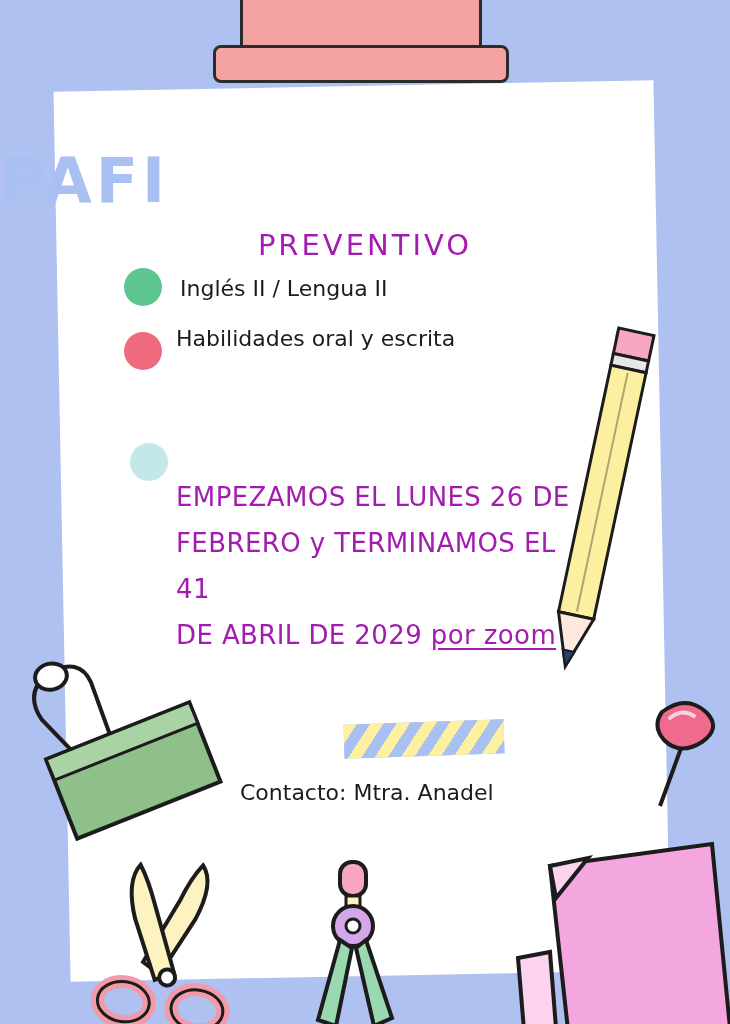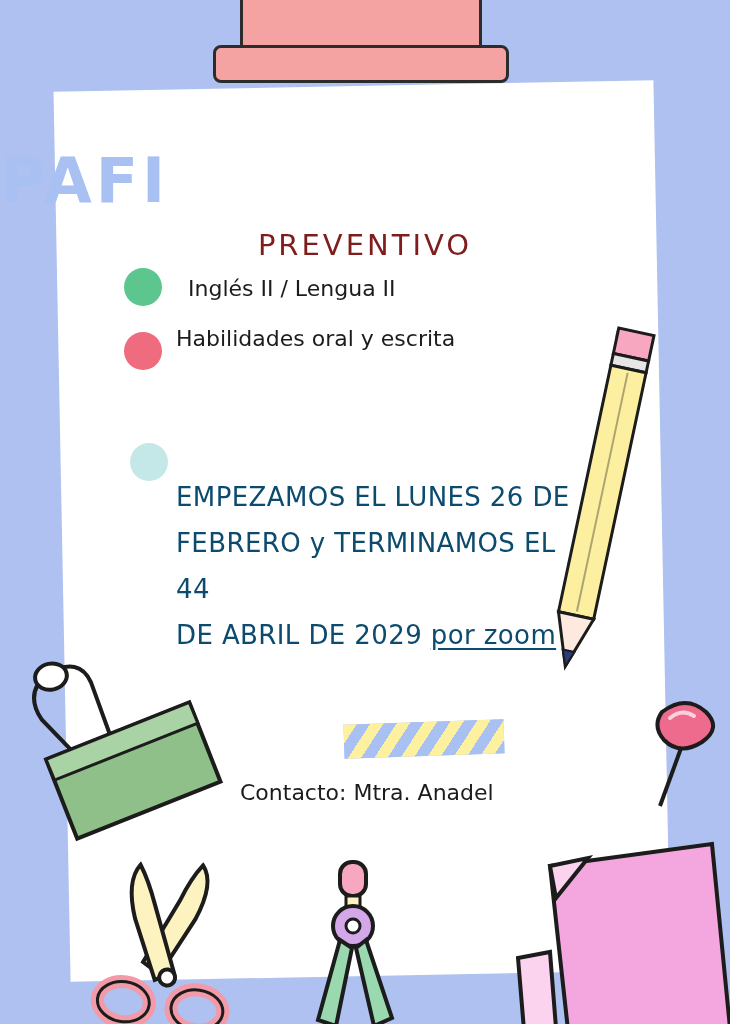--- a/index.html
+++ b/index.html
@@ -77,52 +77,52 @@
   }
   .preventivo {
     position: absolute;
     left: 0;
     top: 228px;
     width: 730px;
     text-align: center;
     font-family: "DejaVu Sans", sans-serif;
     font-size: 29px;
     letter-spacing: 3px;
-    color: #7f1d1d;
+    color: #a21caf;
   }
 
   
   .dot {
     position: absolute;
     width: 38px;
     height: 38px;
     border-radius: 50%;
   }
   .dot-green  { left: 124px; top: 268px; background: #5dc68f; }
   .dot-pink   { left: 124px; top: 332px; background: #ef6b7e; }
   .dot-blue   { left: 130px; top: 443px; background: #c4e7e8; }
 
   .line {
     position: absolute;
     color: #1c1c1c;
     font-family: "DejaVu Sans", sans-serif;
     font-size: 22px;
     white-space: nowrap;
   }
-  .line-1 { left: 180px; top: 276px; margin-left: 8px; }
+  .line-1 { left: 180px; top: 276px; }
   .line-2 { left: 176px; top: 326px; }
   .line-3 { left: 178px; top: 392px; }
 
   
   .announce {
     position: absolute;
     left: 176px;
     top: 474px;
     width: 420px;
-    color: #0c4a6e;
+    color: #a21caf;
     font-family: "DejaVu Sans", sans-serif;
     font-size: 26px;
     line-height: 46px;
     letter-spacing: 0.4px;
   }
   .announce .zoom {
     text-decoration: underline;
     text-underline-offset: 4px;
   }
 
@@ -248,21 +248,21 @@
 
   <div class="dot dot-green"></div>
   <div class="dot dot-pink"></div>
   <div class="dot dot-blue"></div>
 
   <div class="line line-1">Inglés II / Lengua II</div>
   <div class="line line-2">Habilidades oral y escrita</div>
 
   <div class="announce">
     <div>EMPEZAMOS EL LUNES 26 DE</div>
-    <div>FEBRERO y TERMINAMOS EL 44</div>
+    <div>FEBRERO y TERMINAMOS EL 41</div>
     <div>
       <span>DE ABRIL DE 2029 </span><span class="zoom">por zoom</span>
     </div>
   </div>
 
   <div class="tape">
     <div class="tape-stripes"></div>
   </div>
 
   <div class="contact">

